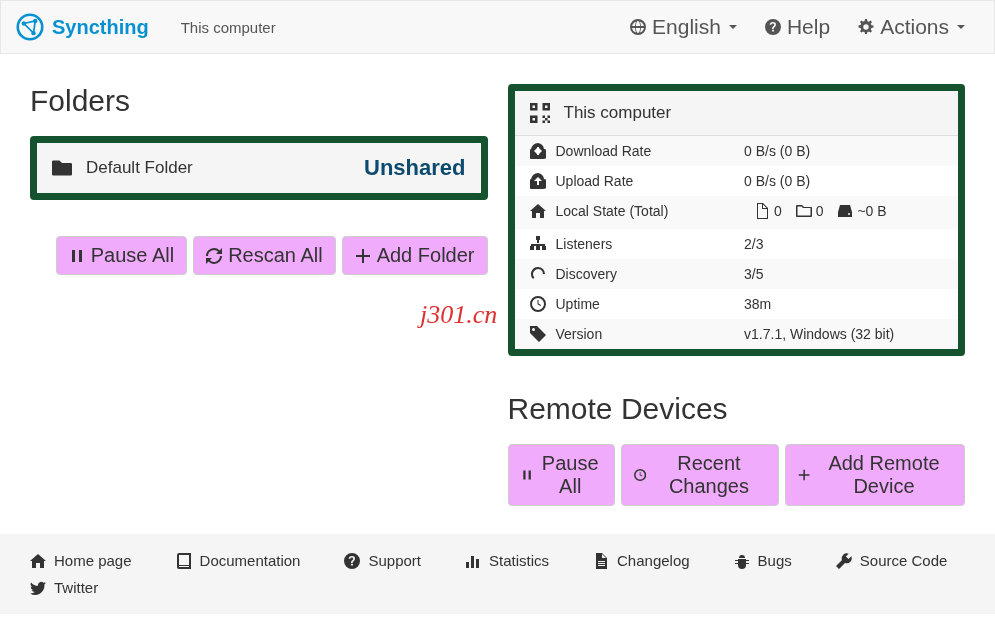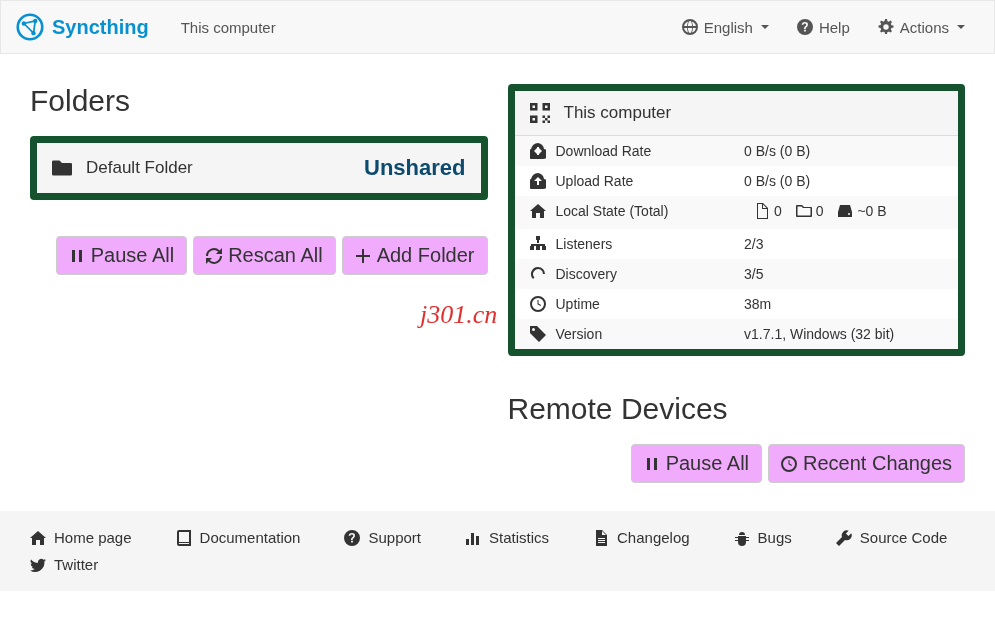--- a/index.html
+++ b/index.html
@@ -2,21 +2,21 @@
 <html><head>
 <meta charset="utf-8">
 <style>
 * { box-sizing: border-box; margin: 0; padding: 0; }
 body { font-family: -apple-system, "Segoe UI", Helvetica, Arial, sans-serif; font-size: 14px; color: #333; background: #fff; width: 995px; }
 .navbar { border: 1px solid #e7e7e7; background: #f8f8f8; height: 54px; display: flex; align-items: center; padding: 8px 15px; }
 .brand { display: flex; align-items: center; gap: 8px; font-size: 20px; font-weight: 700; color: #0891d1; margin-right: 20px; }
 .brand svg { width: 28px; height: 28px; }
 .nav-text { color: #555; padding: 0 12px; font-size: 15px; }
 .nav-right { margin-left: auto; display: flex; }
-.nav-item { color: #555; padding: 0 14px; display: flex; align-items: center; gap: 6px; cursor: pointer; font-size: 15px; }
+.nav-item { color: #555; padding: 0 14px; display: flex; align-items: center; gap: 6px; cursor: pointer; font-size: 21px; }
 .caret { display: inline-block; width: 0; height: 0; border-left: 4px solid transparent; border-right: 4px solid transparent; border-top: 4px solid #555; margin-left: 2px; }
 .container { padding: 30px 30px 10px; display: flex; gap: 20px; }
 .col { flex: 1; min-width: 0; }
 h1 { font-size: 30px; font-weight: 400; color: #333; margin-bottom: 18px; }
 .panel { border: 7px solid #14532d; border-radius: 4px; margin-bottom: 36px; }
 .panel-heading { background: #f5f5f5; border-bottom: 1px solid #ddd; padding: 12px 15px; display: flex; align-items: center; gap: 14px; font-size: 17px; cursor: pointer; border-radius: 4px 4px 0 0; }
 .panel-heading.collapsed { border-bottom: none; border-radius: 4px; }
 .status-badge { margin-left: auto; color: #0c4a6e; font-size: 22px; font-weight: bold; }
 .table { width: 100%; border-collapse: collapse; }
 .table tr:nth-child(odd) { background: #f9f9f9; }
@@ -328,20 +328,28 @@
           <span>Pause All</span>
         </button>
       <button class="btn">
           <span class="ico">
             <svg>
               <use href="#i-clock"></use>
             </svg>
           </span>
           <span>Recent Changes</span>
         </button>
+      <button class="btn">
+          <span class="ico">
+            <svg>
+              <use href="#i-plus"></use>
+            </svg>
+          </span>
+          <span>Add Remote Device</span>
+        </button>
     </div>
   </div>
 </div>
 
 <div class="watermark">j301.cn</div>
 
 <div class="footer">
   <a>
       <span class="ico">
         <svg>

